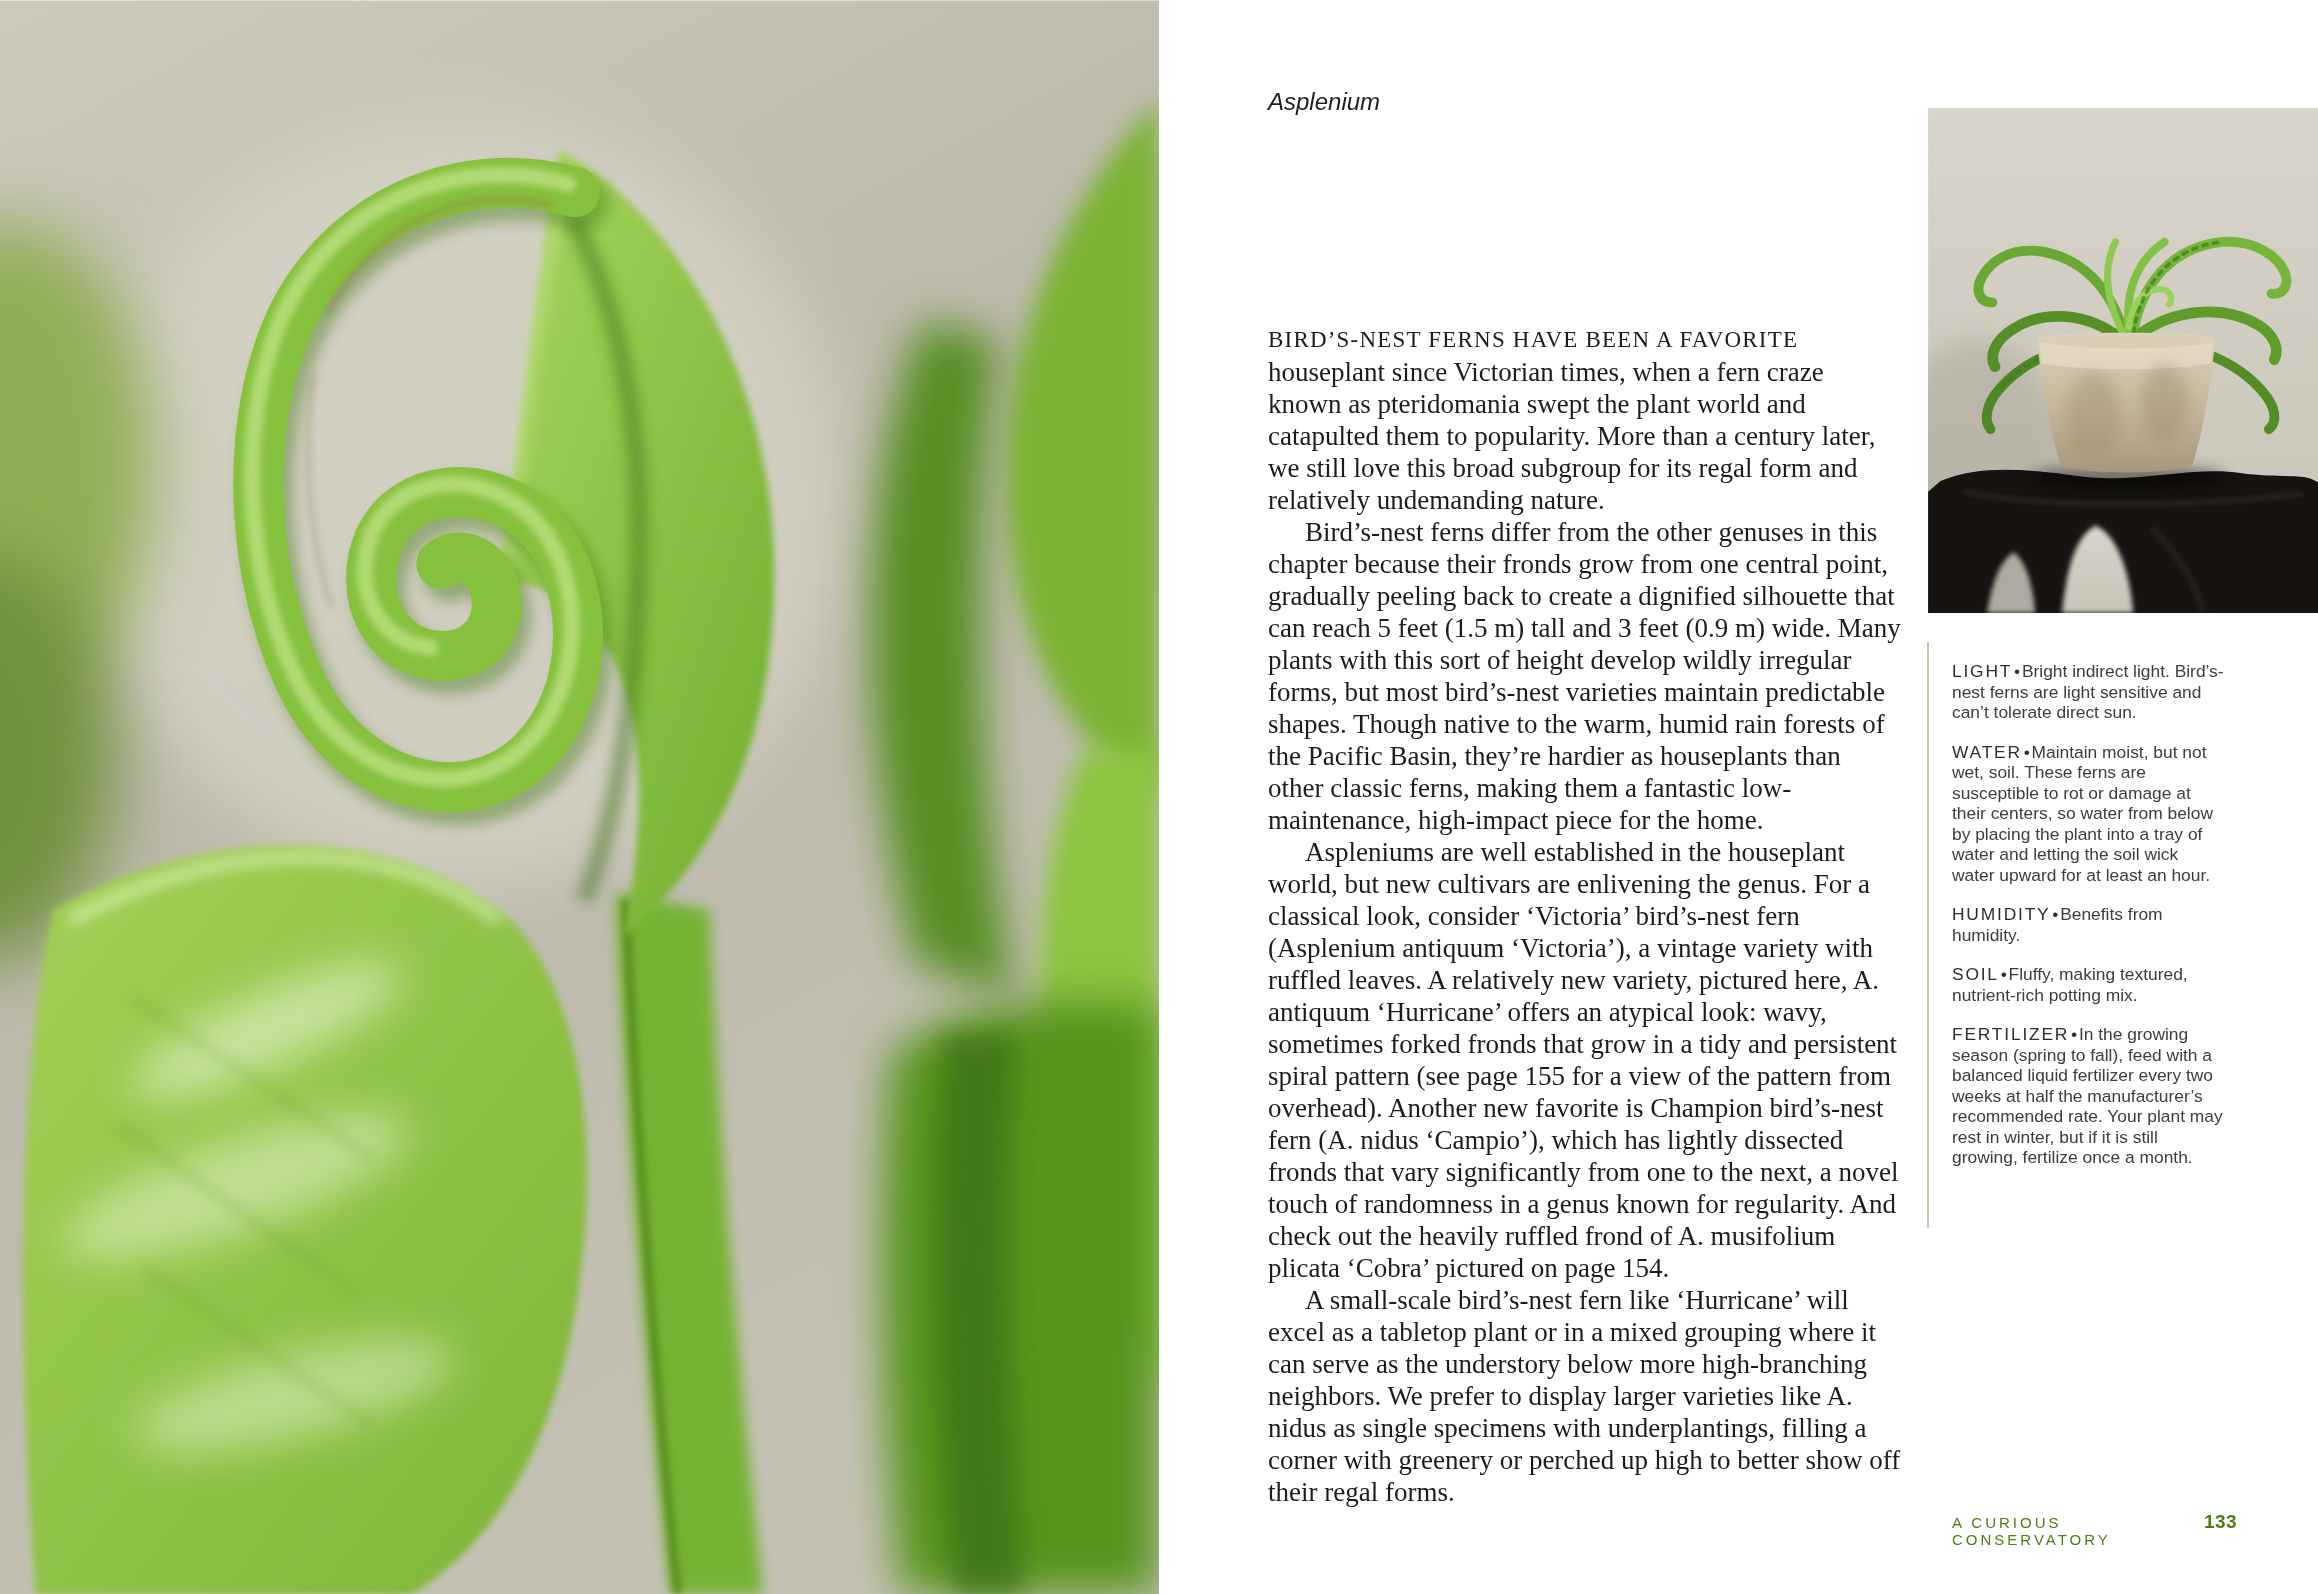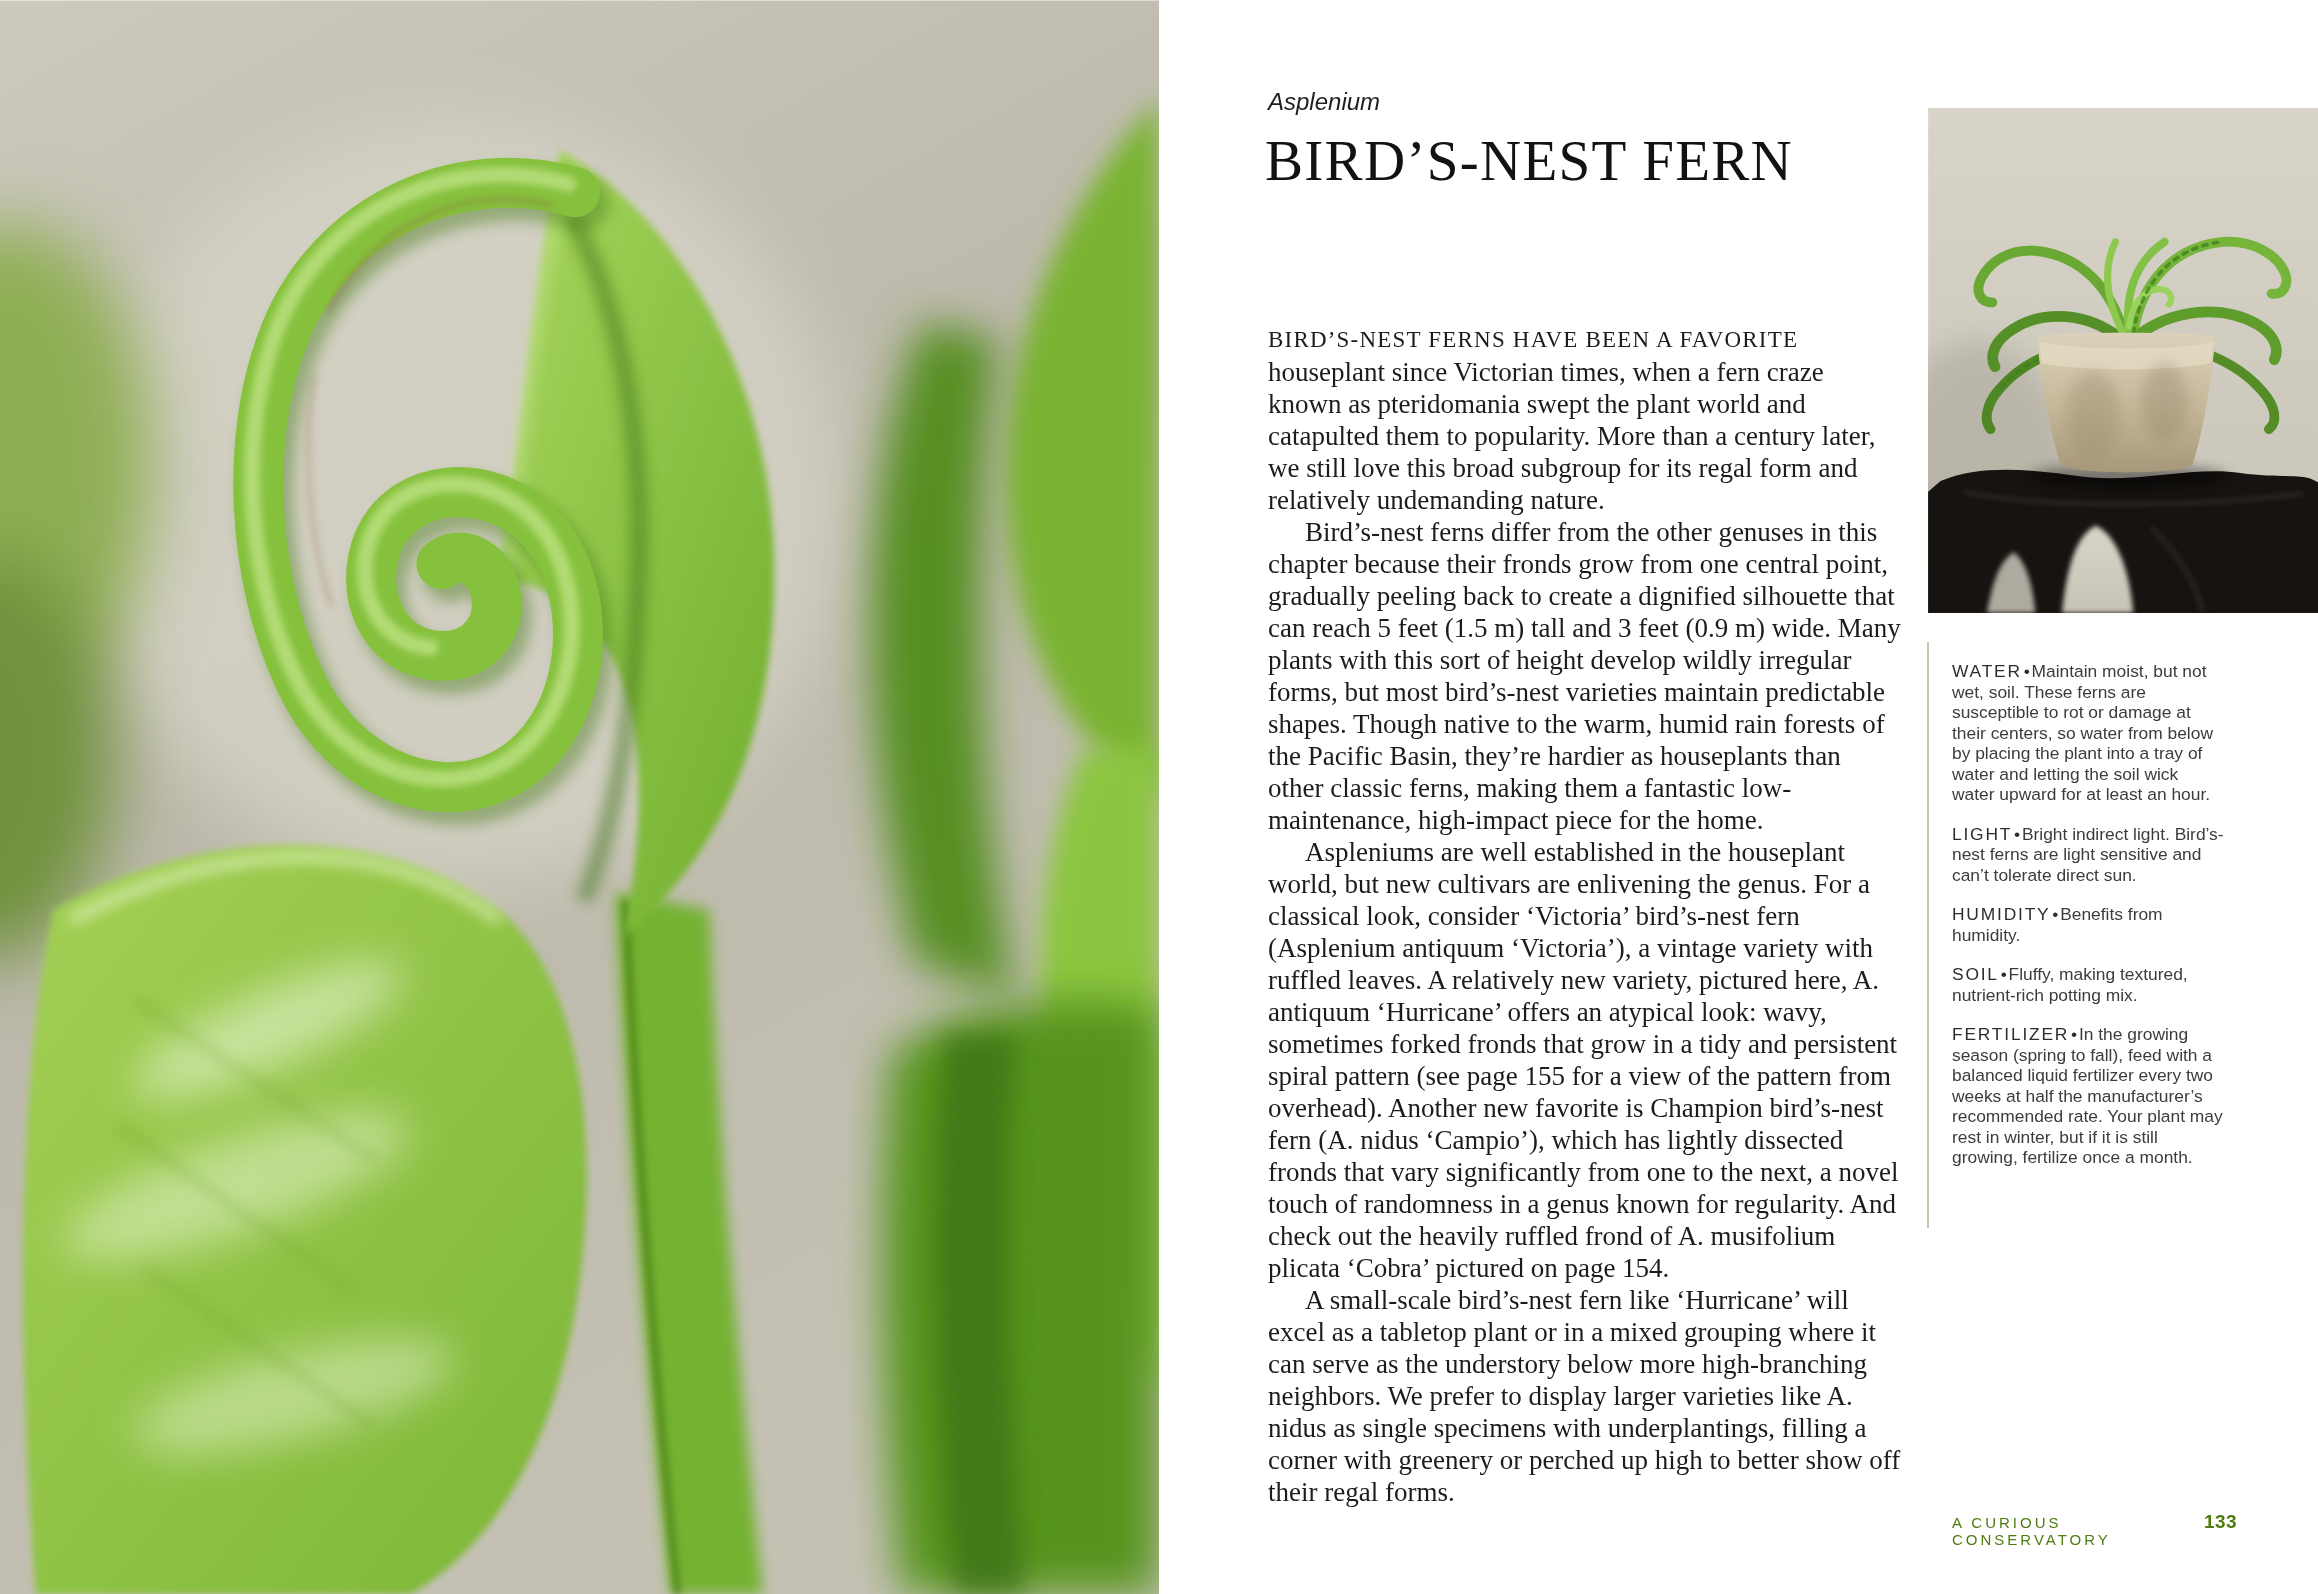--- a/index.html
+++ b/index.html
@@ -120,21 +120,20 @@
         <path d="M645,215 C520,180 390,235 330,350 C270,470 280,650 340,770 C400,890 540,920 610,830 C665,760 660,640 600,585 C545,535 455,540 425,605 C400,665 430,730 490,735" fill="none" stroke="#b9e07f" stroke-width="18" stroke-linecap="round" opacity="0.85" filter="url(#b4)" transform="translate(-7,-9)"></path>
         <path d="M620,230 C520,205 420,250 368,350" stroke="#8a6b3a" stroke-width="4" fill="none" opacity="0.6" filter="url(#b4)"></path>
         <path d="M352,420 C340,500 345,600 372,680" stroke="#8a6b3a" stroke-width="3" fill="none" opacity="0.5" filter="url(#b4)"></path>
       </g>
     </svg>
   </div>
 
   <div id="right-page">
 
     <div class="genus">Asplenium</div>
-    <h1 class="title" style="margin:0;">BIRD’S-NEST FERN</h1>
 
     <div class="body-col">
       <p><span class="seg-lead">BIRD’S-NEST FERNS HAVE BEEN A FAVORITE</span><span> houseplant since Victorian times, when a fern craze known as pteridomania swept the plant world and catapulted them to popularity. More than a century later, we still love this broad subgroup for its regal form and relatively undemanding nature.</span></p>
       <p class="indent"><span>Bird’s-nest ferns differ from the other genuses in this chapter because their fronds grow from one central point, gradually peeling back to create a dignified silhouette that can reach 5 feet (1.5 m) tall and 3 feet (0.9 m) wide. Many plants with this sort of height develop wildly irregular forms, but most bird’s-nest varieties maintain predictable shapes. Though native to the warm, humid rain forests of the Pacific Basin, they’re hardier as houseplants than other classic ferns, making them a fantastic low-maintenance, high-impact piece for the home.</span></p>
       <p class="indent"><span>Aspleniums are well established in the houseplant world, but new cultivars are enlivening the genus. For a classical look, consider ‘Victoria’ bird’s-nest fern (</span><span class="seg-italic">Asplenium antiquum</span><span> ‘Victoria’), a vintage variety with ruffled leaves. A relatively new variety, pictured here, </span><span class="seg-italic">A. antiquum</span><span> ‘Hurricane’ offers an atypical look: wavy, sometimes forked fronds that grow in a tidy and persistent spiral pattern (see page 155 for a view of the pattern from overhead). Another new favorite is Champion bird’s-nest fern (</span><span class="seg-italic">A. nidus</span><span> ‘Campio’), which has lightly dissected fronds that vary significantly from one to the next, a novel touch of randomness in a genus known for regularity. And check out the heavily ruffled frond of </span><span class="seg-italic">A. musifolium plicata</span><span> ‘Cobra’ pictured on page 154.</span></p>
       <p class="indent"><span>A small-scale bird’s-nest fern like ‘Hurricane’ will excel as a tabletop plant or in a mixed grouping where it can serve as the understory below more high-branching neighbors. We prefer to display larger varieties like </span><span class="seg-italic">A. nidus</span><span> as single specimens with underplantings, filling a corner with greenery or perched up high to better show off their regal forms.</span></p>
     </div>
 
     <div class="inline-photo">
       <svg width="391" height="505" viewBox="0 0 438 566" xmlns="http://www.w3.org/2000/svg">
@@ -186,24 +185,24 @@
         <path d="M122,258 C120,250 325,250 322,258 C318,302 309,360 297,398 C294,412 151,412 148,398 C136,360 126,302 122,258 Z" fill="url(#pot)"></path>
         <path d="M124,262 C170,272 280,272 320,262 L317,286 C270,295 175,295 127,286 Z" fill="#e6ddc5" opacity="0.7"></path>
         <ellipse cx="185" cy="345" rx="30" ry="50" fill="#9b8c6f" opacity="0.4" filter="url(#pb8)"></ellipse>
         <ellipse cx="265" cy="330" rx="26" ry="44" fill="#8f8065" opacity="0.35" filter="url(#pb8)"></ellipse>
       </svg>
     </div>
 
     <div class="care-rule"></div>
     <div class="care-col">
       <p class="care-section">
+        <span class="care-label">LIGHT</span><span class="care-bullet">•</span><span>Bright indirect light. Bird’s-nest ferns are light sensitive and can’t tolerate direct sun.</span>
+      </p>
+      <p class="care-section">
         <span class="care-label">WATER</span><span class="care-bullet">•</span><span>Maintain moist, but not wet, soil. These ferns are susceptible to rot or damage at their centers, so water from below by placing the plant into a tray of water and letting the soil wick water upward for at least an hour.</span>
-      </p>
-      <p class="care-section">
-        <span class="care-label">LIGHT</span><span class="care-bullet">•</span><span>Bright indirect light. Bird’s-nest ferns are light sensitive and can’t tolerate direct sun.</span>
       </p>
       <p class="care-section">
         <span class="care-label">HUMIDITY</span><span class="care-bullet">•</span><span>Benefits from humidity.</span>
       </p>
       <p class="care-section">
         <span class="care-label">SOIL</span><span class="care-bullet">•</span><span>Fluffy, making textured, nutrient-rich potting mix.</span>
       </p>
       <p class="care-section">
         <span class="care-label">FERTILIZER</span><span class="care-bullet">•</span><span>In the growing season (spring to fall), feed with a balanced liquid fertilizer every two weeks at half the manufacturer’s recommended rate. Your plant may rest in winter, but if it is still growing, fertilize once a month.</span>
       </p>

